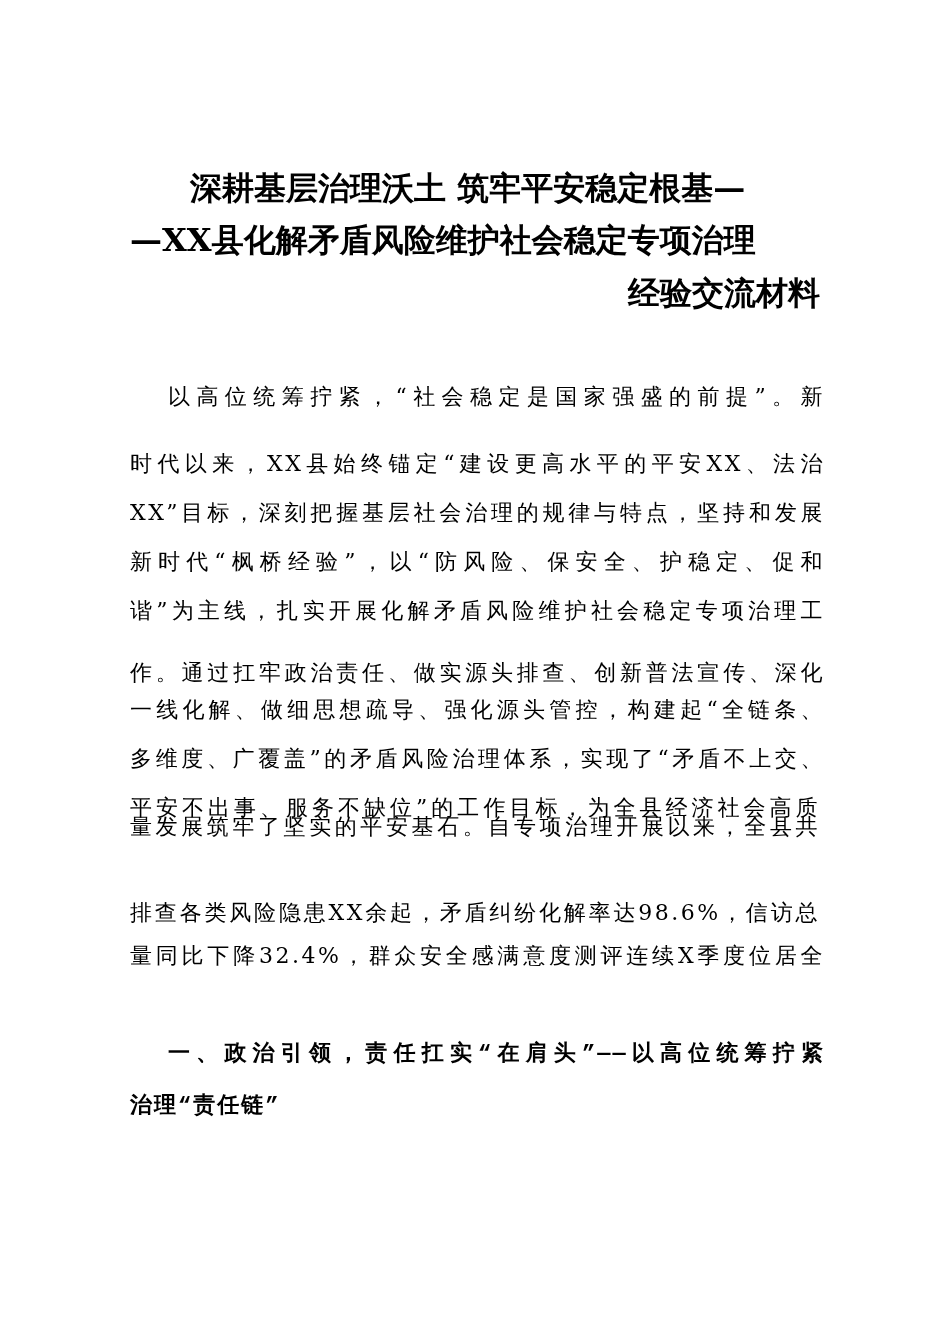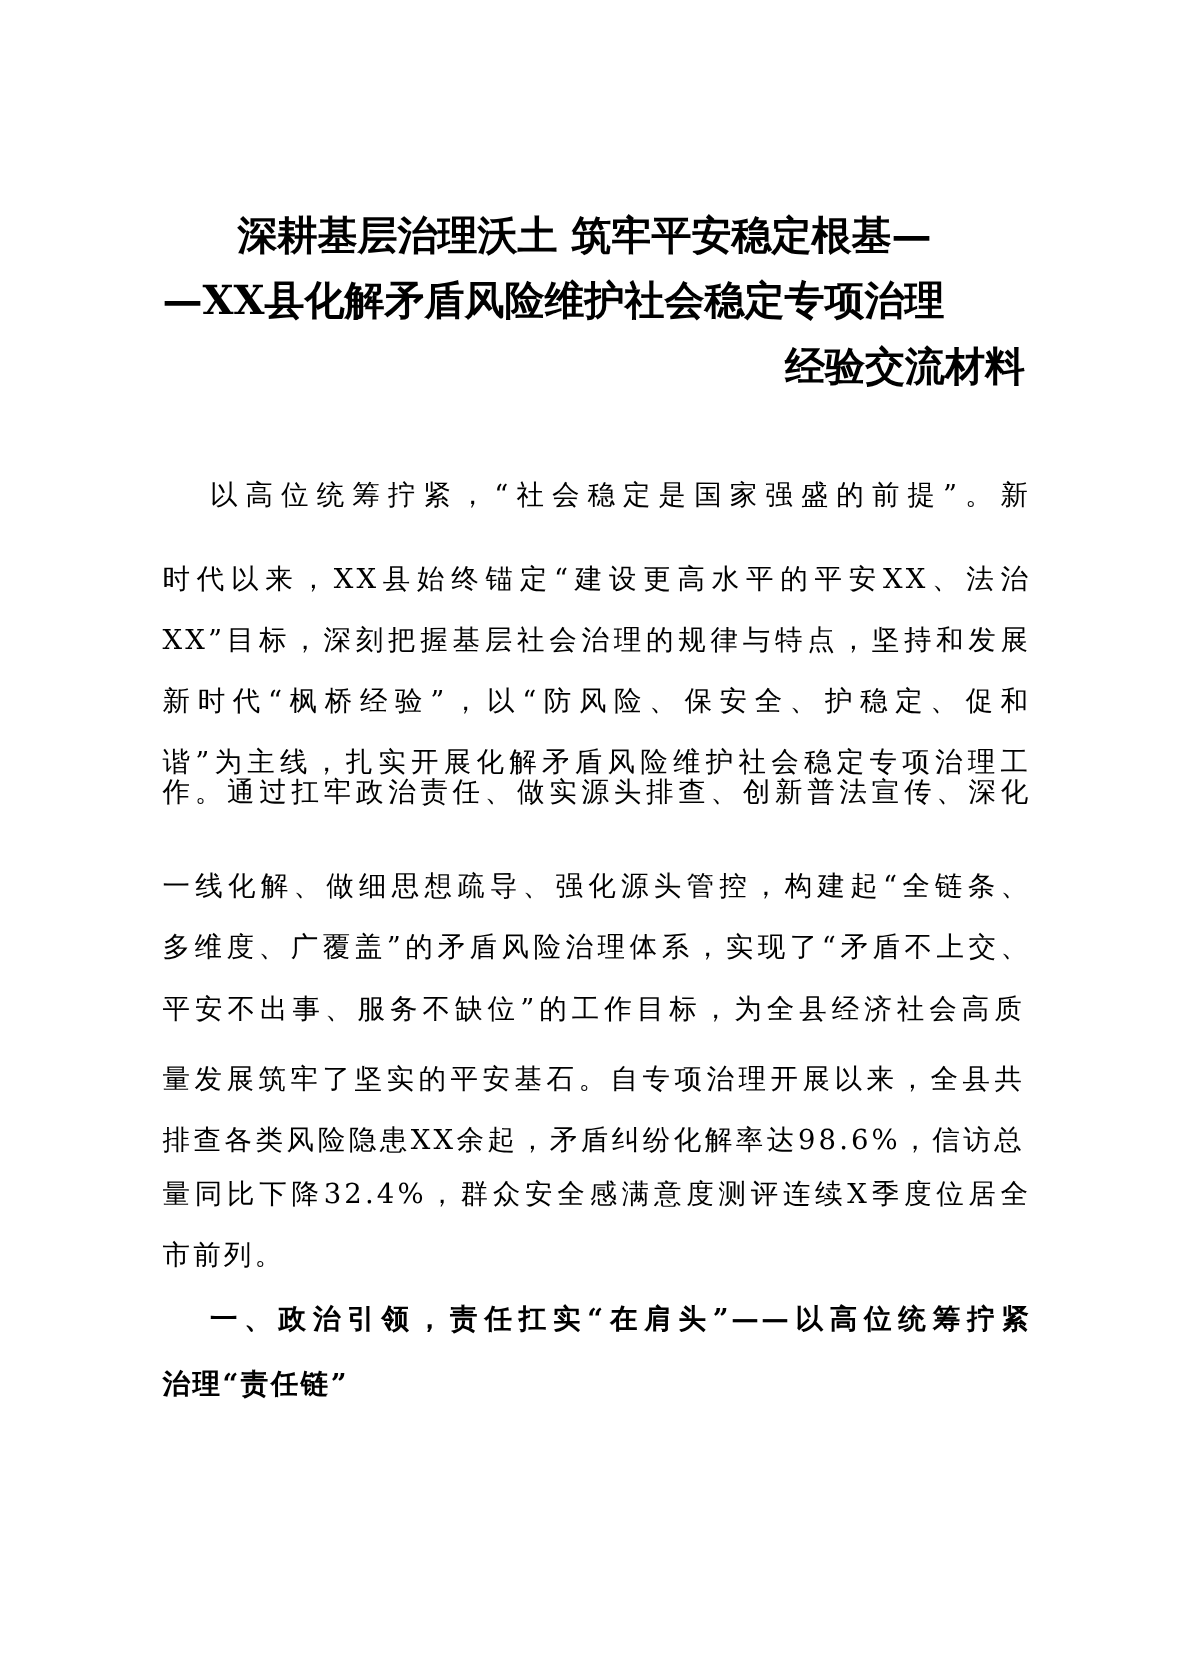--- a/index.html
+++ b/index.html
@@ -16,42 +16,41 @@
   .title-line.l3 { top:268px; text-align:right; }
   .body-line {
     position:absolute; left:130px; width:695px;
     font-family:"DejaVu Serif", "Liberation Serif", serif;
     font-size:22px; line-height:30px; height:30px;
     white-space:nowrap; text-align:justify; text-align-last:justify;
     letter-spacing:2.5px;
   }
   .body-line.indent { left:168px; width:657px; }
   .body-line.last { text-align-last:left; }
-  .body-line.bold { font-weight:bold; letter-spacing:2px; }
+  .body-line.bold { font-weight:bold; letter-spacing:2px;font-family:Liberation Mono, monospace; }
 </style>
 </head>
 <body>
 
 <div class="page">
 
   <div class="title-line l1">深耕基层治理沃土 筑牢平安稳定根基—</div>
   <div class="title-line l2">—XX县化解矛盾风险维护社会稳定专项治理</div>
   <div class="title-line l3">经验交流材料</div>
 
   <div class="body-line indent" style="top:382px">以高位统筹拧紧，“社会稳定是国家强盛的前提”。新</div>
   <div class="body-line" style="top:449px">时代以来，XX县始终锚定“建设更高水平的平安XX、法治</div>
   <div class="body-line" style="top:498px">XX”目标，深刻把握基层社会治理的规律与特点，坚持和发展</div>
   <div class="body-line" style="top:547px">新时代“枫桥经验”，以“防风险、保安全、护稳定、促和</div>
   <div class="body-line" style="top:596px">谐”为主线，扎实开展化解矛盾风险维护社会稳定专项治理工</div>
-  <div class="body-line" style="top:620px">作。通过扛牢政治责任、做实源头排查、创新普法宣传、深化</div>
+  <div class="body-line" style="top:658px">作。通过扛牢政治责任、做实源头排查、创新普法宣传、深化</div>
   <div class="body-line" style="top:695px">一线化解、做细思想疏导、强化源头管控，构建起“全链条、</div>
   <div class="body-line" style="top:744px">多维度、广覆盖”的矛盾风险治理体系，实现了“矛盾不上交、</div>
   <div class="body-line" style="top:793px; width:690px">平安不出事、服务不缺位”的工作目标，为全县经济社会高质</div>
-  <div class="body-line" style="top:849px; width:690px">量发展筑牢了坚实的平安基石。自专项治理开展以来，全县共</div>
+  <div class="body-line" style="top:812px; width:690px">量发展筑牢了坚实的平安基石。自专项治理开展以来，全县共</div>
   <div class="body-line" style="top:898px; width:690px">排查各类风险隐患XX余起，矛盾纠纷化解率达98.6%，信访总</div>
   <div class="body-line" style="top:941px">量同比下降32.4%，群众安全感满意度测评连续X季度位居全</div>
-  <div class="body-line last" style="top:990px">市前列。</div>
 
   <div class="body-line indent bold" style="top:1040px">一、政治引领，责任扛实“在肩头”——以高位统筹拧紧</div>
   <div class="body-line bold last" style="top:1092px">治理“责任链”</div>
 
 
 </div>
 
 </body></html>

